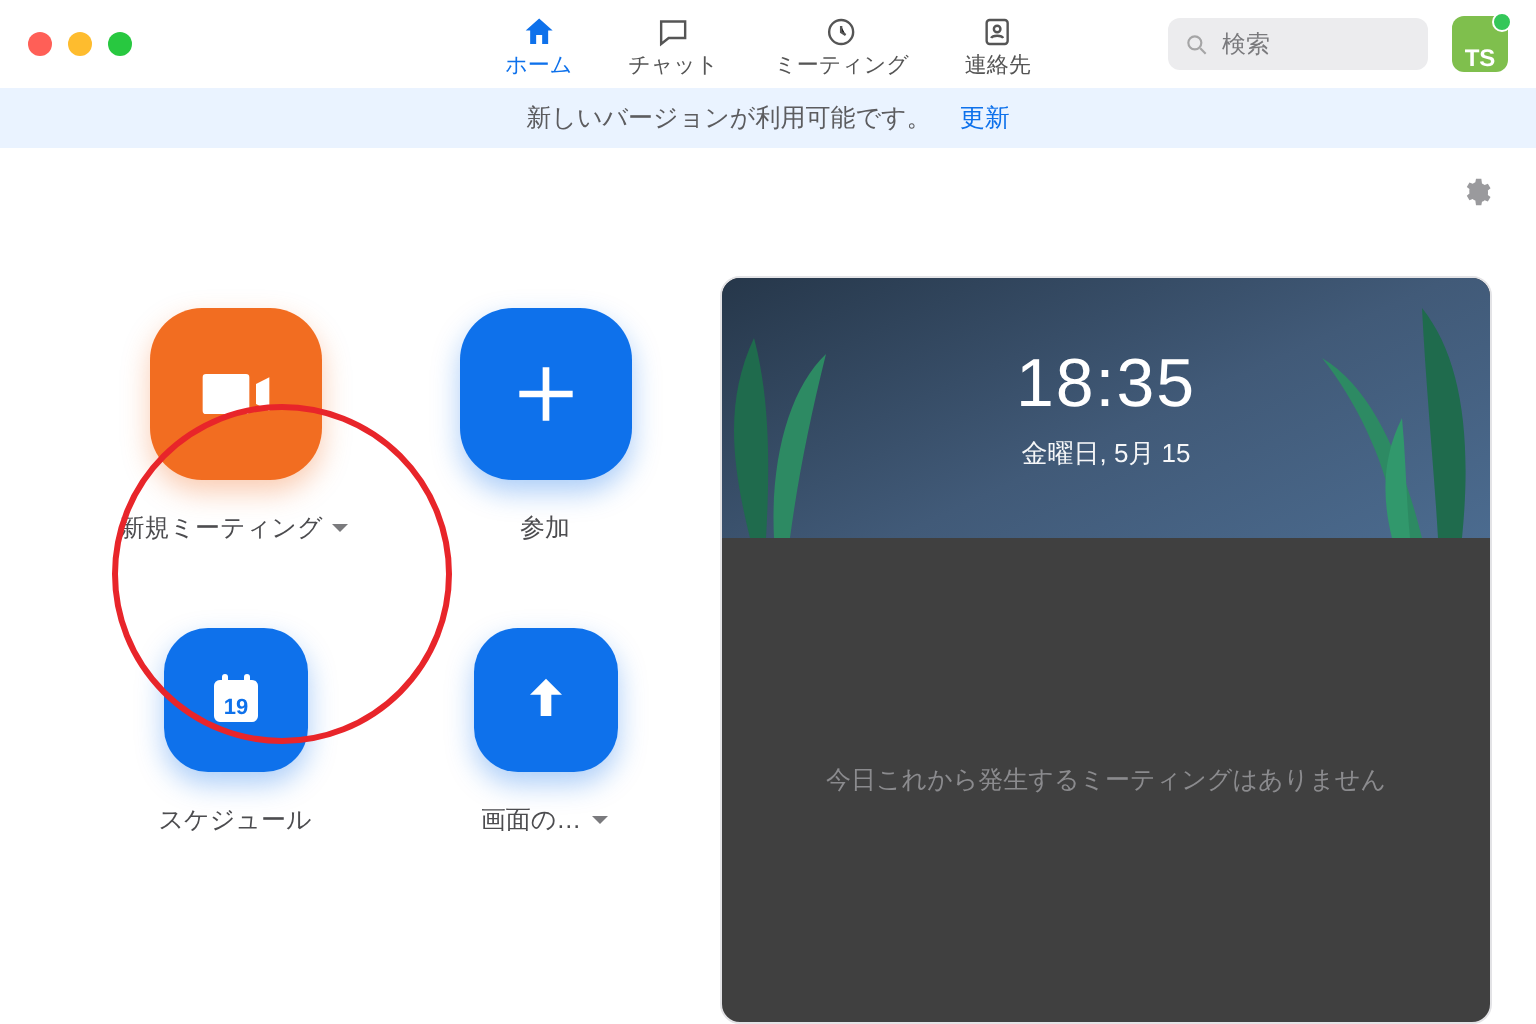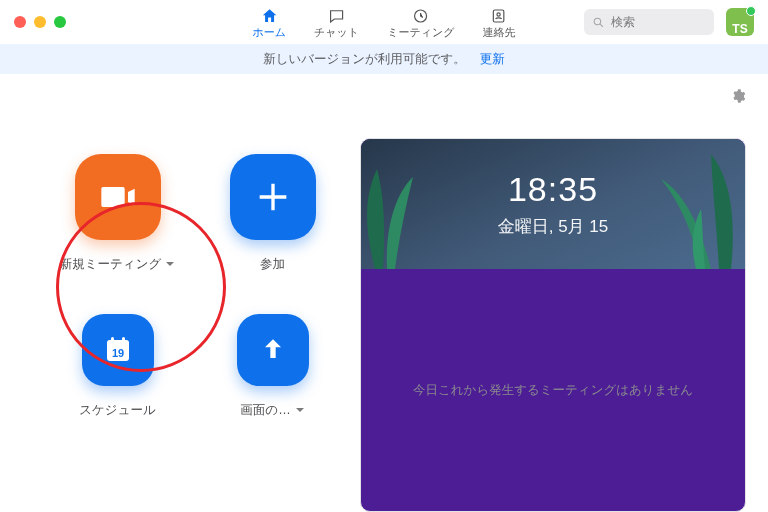--- a/index.html
+++ b/index.html
@@ -40,24 +40,24 @@
   .btn.blue{ background:#0e71eb; box-shadow:0 6px 14px rgba(14,113,235,.35);align-items:center;}
   .btn svg{ width:40px; height:40px; fill:#fff; }
   .btn.small { width:72px; height:72px; border-radius:22px;}
   .btn.small svg{width:32px;height:32px;}
   .lbl { margin-top:16px; font-size:12.5px; color:#4c4c4f; display:flex; align-items:center; gap:4px;}
   .chev svg{width:10px;height:10px; fill:#7a7a7d;}
 
   .highlight-ring { position:absolute; left:56px; top:128px; width:170px; height:170px; border:3px solid #e8252a; border-radius:50%; pointer-events:none;}
 
   
-  .card { flex:1; margin-left:10px; margin-top:44px; border:1px solid #e3e3e6; border-radius:10px; overflow:hidden; display:flex; flex-direction:column; min-height:330px; background:#4c1d95;}
+  .card { flex:1; margin-left:10px; margin-top:44px; border:1px solid #e3e3e6; border-radius:10px; overflow:hidden; display:flex; flex-direction:column; min-height:330px; background:#404040;}
   .card-hero { height:130px; background:linear-gradient(155deg,#26374a 0%,#415a78 55%,#4b6b8f 100%); position:relative; color:#fff; display:flex; flex-direction:column; align-items:center; justify-content:center;}
   .card-hero .time{font-size:34px; font-weight:400; letter-spacing:1px;}
-  .card-hero .date{font-size:17px; margin-top:6px; opacity:.95;}
+  .card-hero .date{font-size:13px; margin-top:6px; opacity:.95;}
   .plant{position:absolute; bottom:0;}
   .plant.l{left:-6px;}
   .plant.r{right:-6px;}
   .card-body{ flex:1; display:flex; align-items:center; justify-content:center; color:#8b8b8e; font-size:12.5px; padding:16px 20px; text-align:left;}
 </style>
 </head>
 <body>
 
 <div class="titlebar">
   <div class="traffic">

